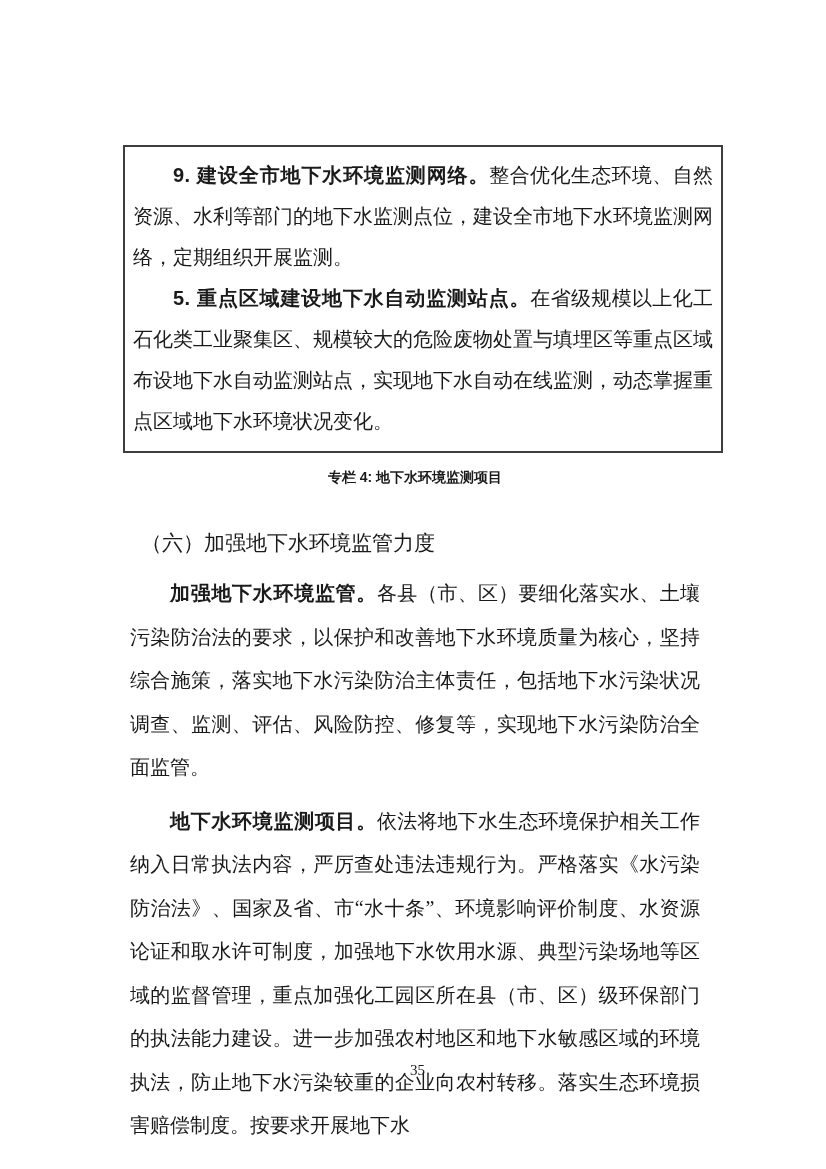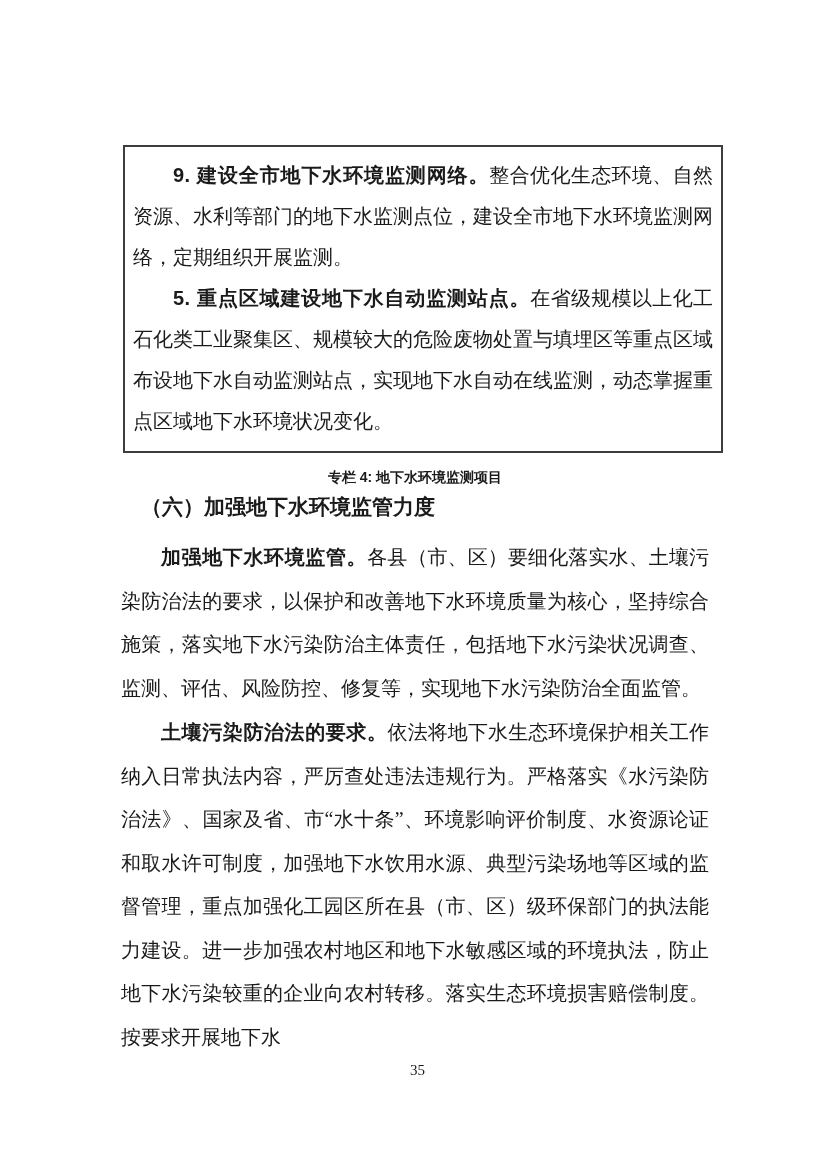--- a/index.html
+++ b/index.html
@@ -43,31 +43,32 @@
   }
   .box-caption {
     margin-top: 9px;
     text-align: center;
     font-size: 14px;
     font-weight: bold;
     font-family: "Liberation Sans", "DejaVu Sans", sans-serif;
     line-height: 30px;
   }
   .section-heading {
+    margin-top: 36px;
     font-size: 21px;
-    font-weight: bold;
+    font-weight: normal;
     font-family: "Liberation Sans", "DejaVu Sans", sans-serif;
     line-height: 30px;
     text-indent: 1em;
   }
   .body-paras {
     margin-top: 14px;
   }
   .body-para {
-    margin: 1px;
+    margin: 10px;
     font-size: 20px;
     line-height: 43.5px;
     text-align: justify;
     text-indent: 2em;
   }
   .page-number {
     position: absolute;
     left: 0;
     right: 0;
     top: 1062px;
@@ -87,19 +88,19 @@
       <p class="box-para"><span class="lead">9. 建设全市地下水环境监测网络。</span><span>整合优化生态环境、自然资源、水利等部门的地下水监测点位，建设全市地下水环境监测网络，定期组织开展监测。</span></p>
       <p class="box-para"><span class="lead">5. 重点区域建设地下水自动监测站点。</span><span>在省级规模以上化工石化类工业聚集区、规模较大的危险废物处置与填埋区等重点区域布设地下水自动监测站点，实现地下水自动在线监测，动态掌握重点区域地下水环境状况变化。</span></p>
     </div>
 
     <div class="box-caption">专栏 4: 地下水环境监测项目</div>
 
     <div class="section-heading">（六）加强地下水环境监管力度</div>
 
     <div class="body-paras">
       <p class="body-para"><span class="lead">加强地下水环境监管。</span><span>各县（市、区）要细化落实水、土壤污染防治法的要求，以保护和改善地下水环境质量为核心，坚持综合施策，落实地下水污染防治主体责任，包括地下水污染状况调查、监测、评估、风险防控、修复等，实现地下水污染防治全面监管。</span></p>
-      <p class="body-para"><span class="lead">土壤污染防治法的要求。</span><span>依法将地下水生态环境保护相关工作纳入日常执法内容，严厉查处违法违规行为。严格落实《水污染防治法》、国家及省、市“水十条”、环境影响评价制度、水资源论证和取水许可制度，加强地下水饮用水源、典型污染场地等区域的监督管理，重点加强化工园区所在县（市、区）级环保部门的执法能力建设。进一步加强农村地区和地下水敏感区域的环境执法，防止地下水污染较重的企业向农村转移。落实生态环境损害赔偿制度。按要求开展地下水</span></p>
+      <p class="body-para"><span class="lead">地下水环境监测项目。</span><span>依法将地下水生态环境保护相关工作纳入日常执法内容，严厉查处违法违规行为。严格落实《水污染防治法》、国家及省、市“水十条”、环境影响评价制度、水资源论证和取水许可制度，加强地下水饮用水源、典型污染场地等区域的监督管理，重点加强化工园区所在县（市、区）级环保部门的执法能力建设。进一步加强农村地区和地下水敏感区域的环境执法，防止地下水污染较重的企业向农村转移。落实生态环境损害赔偿制度。按要求开展地下水</span></p>
     </div>
 
   </div>
 
   <div class="page-number">35</div>
 </div>
 
 </body></html>

